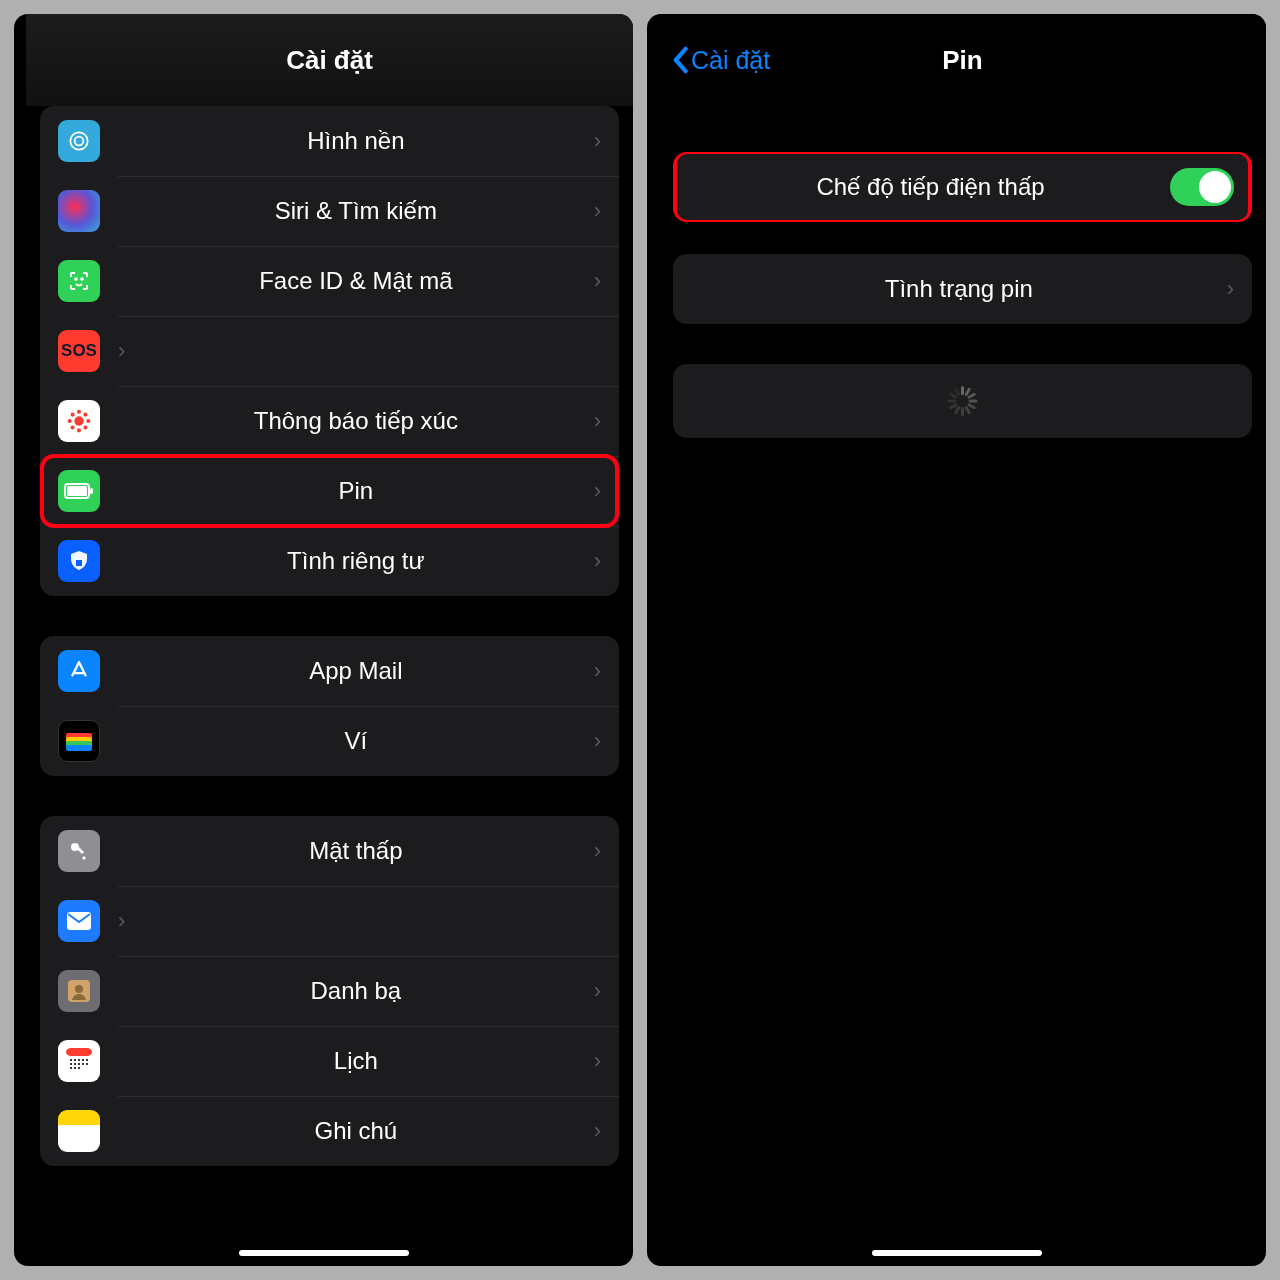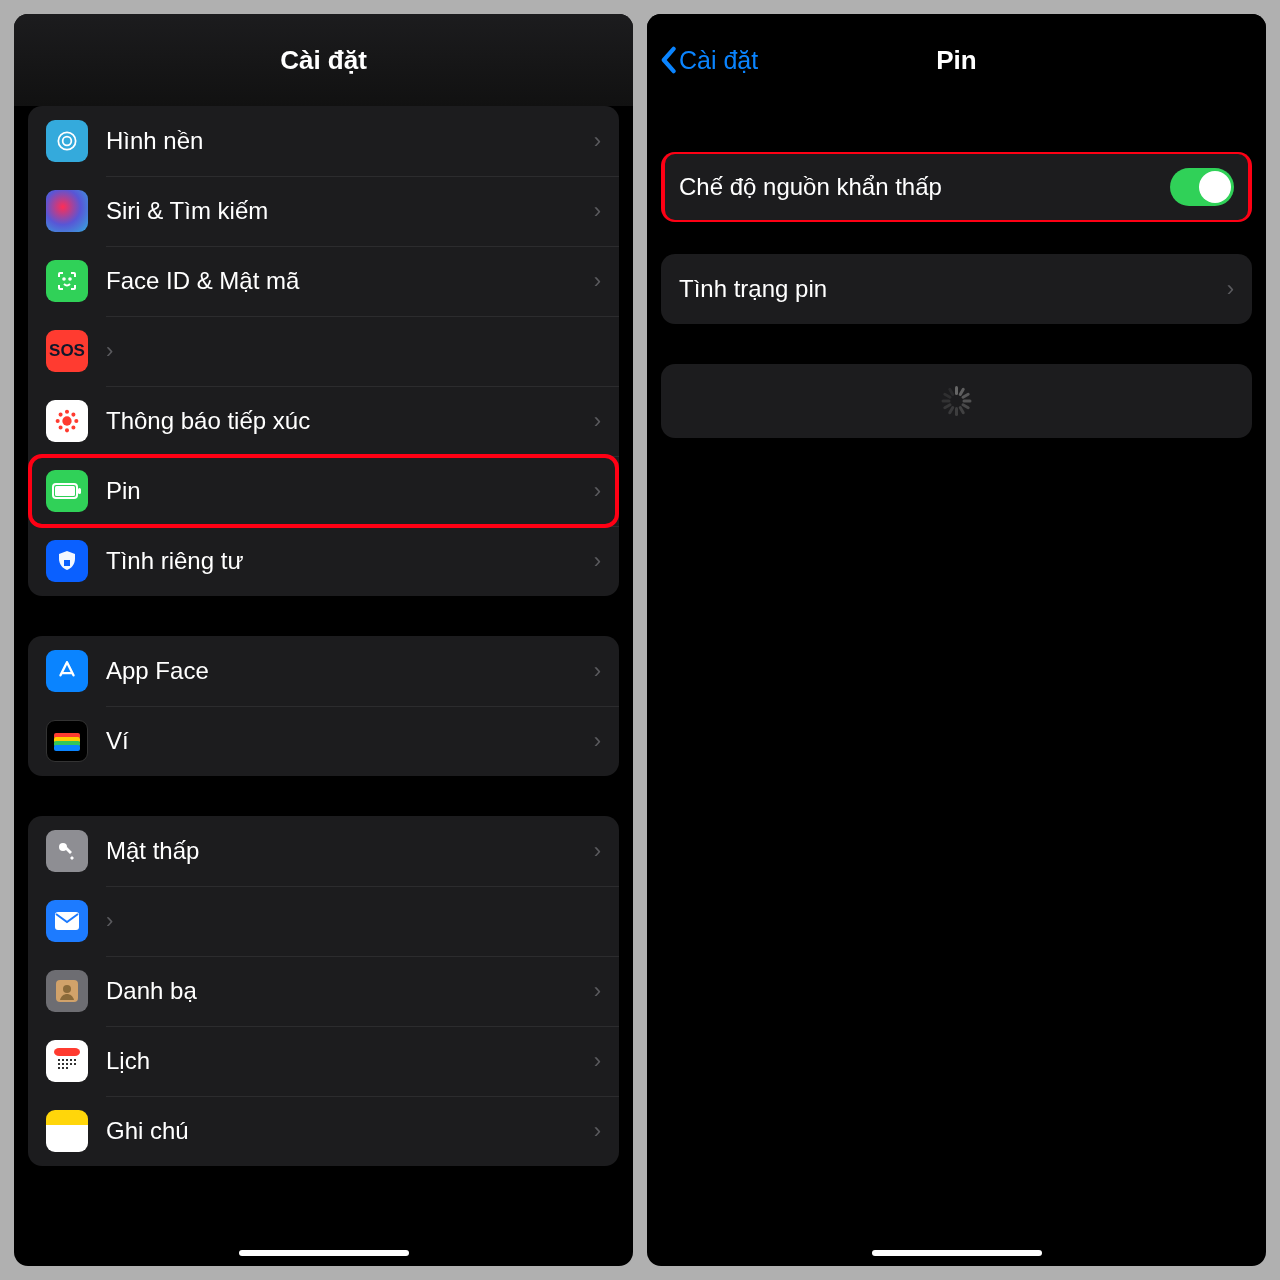--- a/index.html
+++ b/index.html
@@ -13,20 +13,21 @@
     padding: 14px;
   }
   .phone {
     flex: 1;
     background: #000;
     border-radius: 14px;
     overflow: hidden;
     position: relative;
     display: flex;
     flex-direction: column;
+    padding-left: 12px;
   }
   .header {
     height: 92px;
     display: flex;
     align-items: center;
     justify-content: center;
     position: relative;
     background: linear-gradient(#1c1c1e, #111);
   }
   .header-title {
@@ -50,20 +51,21 @@
   .content {
     flex: 1;
     overflow-y: hidden;
     padding: 0 14px 10px 14px;
   }
   .group {
     background: #1c1c1e;
     border-radius: 14px;
     margin-top: 40px;
     overflow: hidden;
+    text-align: center;
   }
   .group.first { margin-top: 0; }
   .row {
     display: flex;
     align-items: center;
     min-height: 70px;
     padding: 0 18px;
     position: relative;
     cursor: pointer;
   }
@@ -258,21 +260,21 @@
       </div>
     </div>
 
     <div class="group">
       <div class="row">
         <div class="icon ic-appstore">
             <svg width="26" height="26" viewBox="0 0 24 24" fill="none" stroke="#fff" stroke-width="2.2" stroke-linecap="round">
               <path d="M12 4l-6 12M12 4l6 12M7 14h10"></path>
             </svg>
           </div>
-        <div class="label">App Face</div>
+        <div class="label">App Mail</div>
         <div class="chev">›</div>
       </div>
       <div class="row">
         <div class="icon ic-wallet">
             <svg width="30" height="22" viewBox="0 0 30 22">
               <rect x="2" y="3" width="26" height="6" rx="2" fill="#ff3b30"></rect>
               <rect x="2" y="7" width="26" height="6" rx="2" fill="#ffcc00"></rect>
               <rect x="2" y="11" width="26" height="6" rx="2" fill="#34c759"></rect>
               <rect x="2" y="15" width="26" height="6" rx="2" fill="#0a84ff"></rect>
             </svg>
@@ -357,21 +359,21 @@
         </svg>
       <span>Cài đặt</span>
     </div>
     <div class="header-title">Pin</div>
   </div>
   <div class="content">
 
     <div style="height:46px"></div>
     <div class="group first highlight-row" style="margin:0">
       <div class="row no-icon">
-        <div class="label">Chế độ nguồn khẩn thấp</div>
+        <div class="label">Chế độ tiếp điện thấp</div>
         <div class="toggle"></div>
       </div>
     </div>
 
 
     <div class="group" style="margin-top:32px">
       <div class="row no-icon">
         <div class="label">Tình trạng pin</div>
         <div class="chev">›</div>
       </div>

